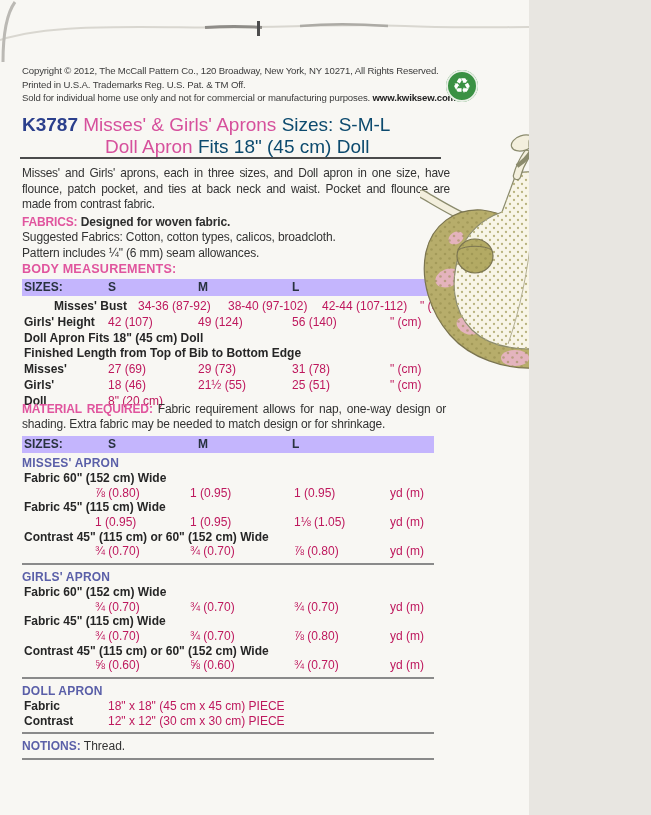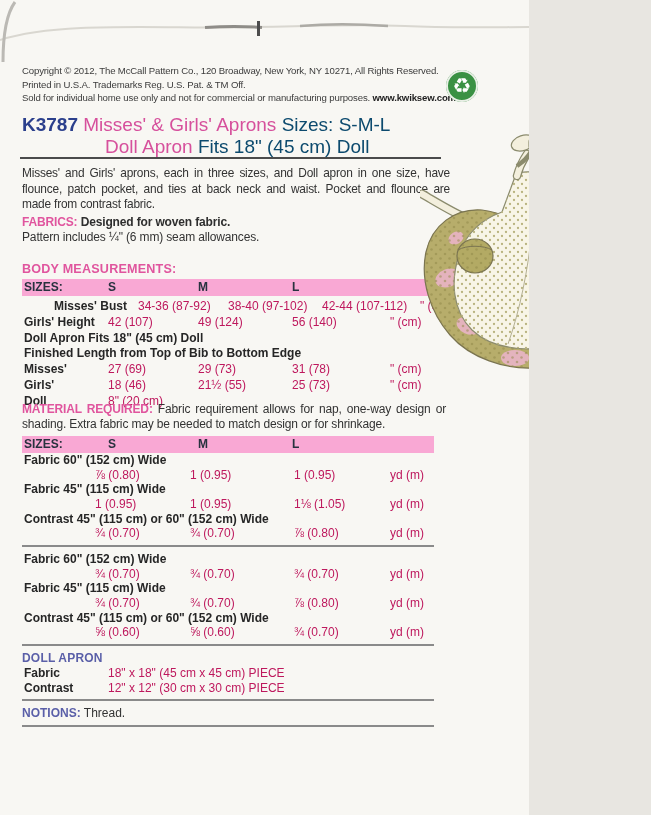--- a/index.html
+++ b/index.html
@@ -26,21 +26,21 @@
   .title-rule{left:20px;top:157px;width:421px;height:2px;background:#4b4b4b;}
   
   .desc{left:22px;top:166px;width:428px;font-size:11.9px;letter-spacing:-0.2px;line-height:15.6px;color:#333;text-align:justify;}
   .fabrics{left:22px;top:215px;width:428px;font-size:12px;letter-spacing:-0.15px;line-height:15.4px;}
   .pinkhead{color:#e0559e;font-weight:bold;}
   .bluehead{color:#5a5fa8;font-weight:bold;}
   .boldtxt{font-weight:bold;color:#2e2e2e;}
   
   .bm{left:22px;top:262px;width:412px;font-size:12px;}
   .sec-head{font-size:12.6px;margin-bottom:3px;letter-spacing:0.2px;}
-  .hdr{position:relative;height:17px;line-height:17px;background:#f9a8d4;font-weight:bold;color:#28323f;}
+  .hdr{position:relative;height:17px;line-height:17px;background:#c4b5fd;font-weight:bold;color:#28323f;}
   .trow{position:relative;height:15.8px;line-height:15.8px;white-space:nowrap;}
   .trow span,.hdr span{position:absolute;white-space:nowrap;}
   .c0{left:2px;} .cS{left:86px;} .cM{left:176px;} .cL3{left:270px;} .cU{left:368px;}
   .vS{left:73px;} .vM{left:168px;} .vL{left:272px;}
   .lbl{font-weight:bold;color:#262626;}
   .val{color:#be185d;}
   .full{left:2px;font-weight:bold;color:#262626;}
   
   .mat{left:22px;top:402px;width:424px;font-size:12px;}
   .mat .note{font-size:12px;letter-spacing:-0.15px;line-height:15.4px;text-align:justify;width:424px;}
@@ -95,20 +95,21 @@
   </div>
   <div class="abs title-rule"></div>
 
   <div class="abs desc">Misses' and Girls' aprons, each in three sizes, and Doll apron in one size, have flounce, patch pocket, and ties at back neck and waist. Pocket and flounce are made from contrast fabric.</div>
 
   <div class="abs fabrics">
     <div>
       <span class="pinkhead">FABRICS:</span>
       <span class="boldtxt">Designed for woven fabric.</span>
     </div>
+    <div>Suggested Fabrics: Cotton, cotton types, calicos, broadcloth.</div>
     <div>Pattern includes ¼" (6 mm) seam allowances.</div>
   </div>
 
   <div class="abs bm">
     <div class="sec-head pinkhead">BODY MEASUREMENTS:</div>
     <div class="hdr">
       <span class="c0">SIZES:</span>
       <span class="cS">S</span>
       <span class="cM">M</span>
       <span class="cL3">L</span>
@@ -137,41 +138,42 @@
       <span class="c0 lbl">Misses'</span>
       <span class="cS val">27 (69)</span>
       <span class="cM val">29 (73)</span>
       <span class="cL3 val">31 (78)</span>
       <span class="cU val">" (cm)</span>
     </div>
     <div class="trow">
       <span class="c0 lbl">Girls'</span>
       <span class="cS val">18 (46)</span>
       <span class="cM val">21½ (55)</span>
-      <span class="cL3 val">25 (73)</span>
+      <span class="cL3 val">25 (51)</span>
       <span class="cU val">" (cm)</span>
     </div>
     <div class="trow">
       <span class="c0 lbl">Doll</span>
       <span class="cS val">8" (20 cm)</span>
     </div>
   </div>
 
   <div class="abs mat">
     <div class="note">
       <span class="pinkhead">MATERIAL REQUIRED:</span>
       <span>Fabric requirement allows for nap, one-way design or shading. Extra fabric may be needed to match design or for shrinkage.</span>
     </div>
     <div class="hdr">
       <span class="c0">SIZES:</span>
       <span class="cS">S</span>
       <span class="cM">M</span>
       <span class="cL3">L</span>
     </div>
 
+    <div class="apron-head bluehead" style="margin-top:3px;">MISSES' APRON</div>
     <div class="trow">
         <span class="full">Fabric 60" (152 cm) Wide</span>
       </div>
     <div class="trow">
       <span class="vS val">⅞ (0.80)</span>
       <span class="vM val">1 (0.95)</span>
       <span class="vL val">1 (0.95)</span>
       <span class="cU val">yd (m)</span>
     </div>
     <div class="trow">
@@ -188,20 +190,21 @@
       </div>
     <div class="trow">
       <span class="vS val">¾ (0.70)</span>
       <span class="vM val">¾ (0.70)</span>
       <span class="vL val">⅞ (0.80)</span>
       <span class="cU val">yd (m)</span>
     </div>
 
     <div class="rule"></div>
 
+    <div class="apron-head bluehead">GIRLS' APRON</div>
     <div class="trow">
         <span class="full">Fabric 60" (152 cm) Wide</span>
       </div>
     <div class="trow">
       <span class="vS val">¾ (0.70)</span>
       <span class="vM val">¾ (0.70)</span>
       <span class="vL val">¾ (0.70)</span>
       <span class="cU val">yd (m)</span>
     </div>
     <div class="trow">

